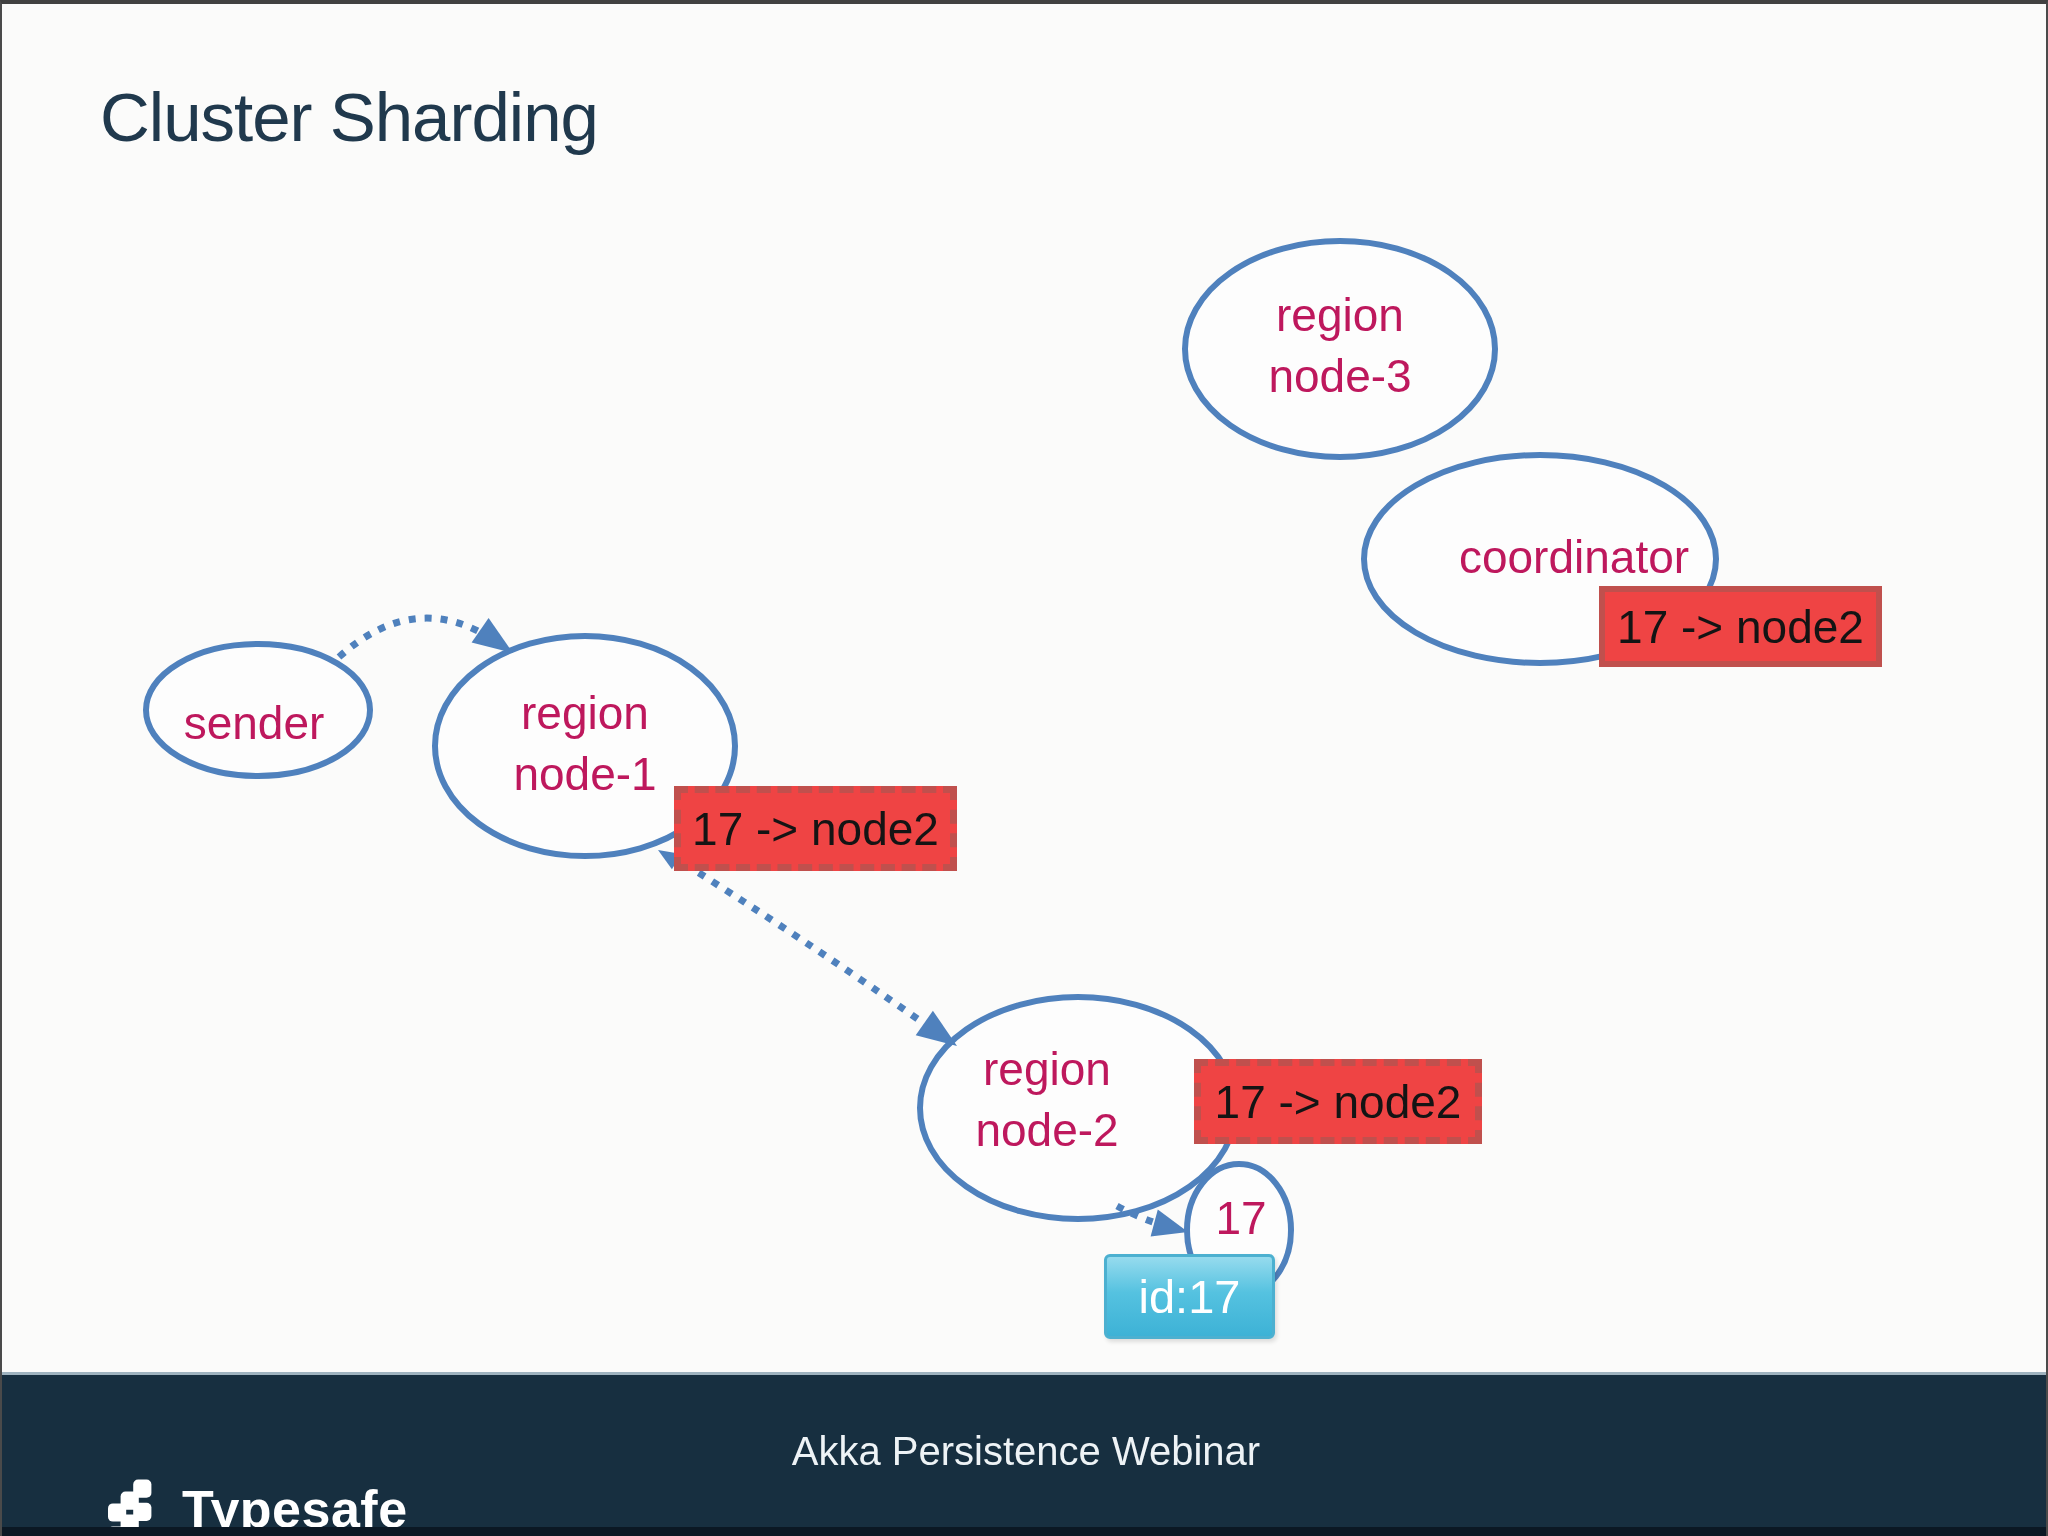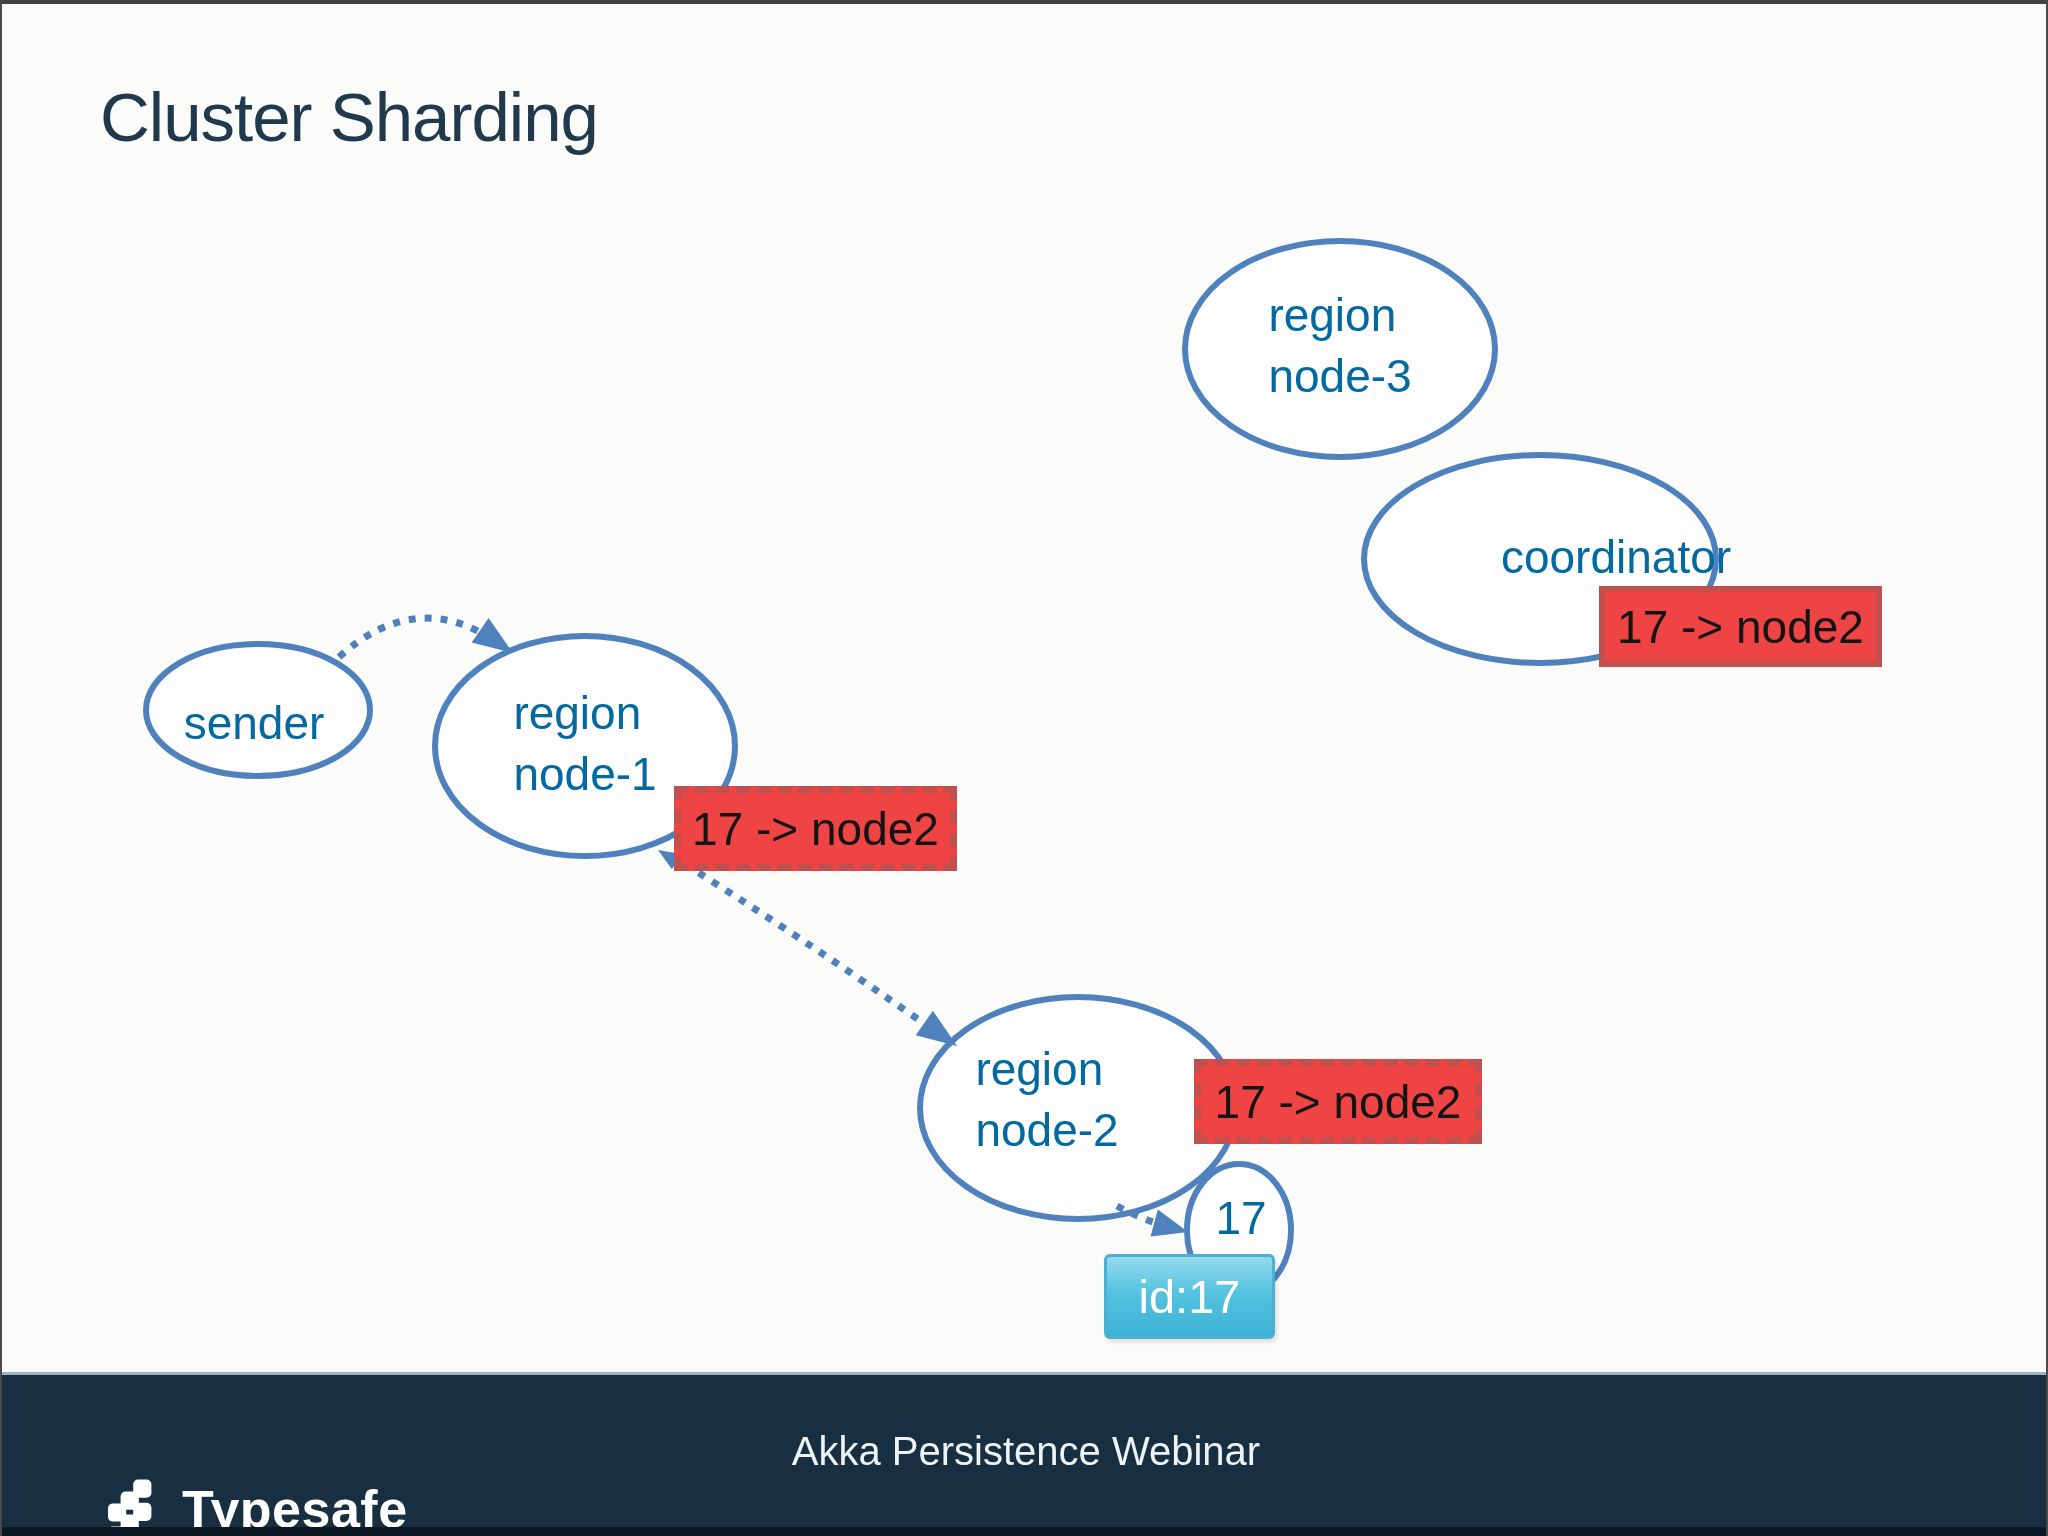--- a/index.html
+++ b/index.html
@@ -31,22 +31,22 @@
     position:absolute;z-index:2;box-sizing:border-box;
     display:flex;align-items:center;justify-content:center;
     font-size:47px;color:#ffffff;
     background:linear-gradient(180deg,#96dbee 0%,#55c2e0 45%,#3db2d6 100%);
     border:3px solid #4cb0d0;border-radius:6px;
     box-shadow:2px 3px 4px rgba(0,0,0,0.12);
   }
   .node-label{
     position:absolute;z-index:3;
     transform:translate(-50%,-50%);
-    font-size:46px;line-height:61px;color:#0369a1;
-    text-align:left;white-space:pre-line;
+    font-size:46px;line-height:61px;color:#be185d;
+    text-align:center;white-space:pre-line;
   }
   .footer{
     position:absolute;left:0;bottom:0;width:2048px;height:164px;
     background:#172f40;z-index:4;
     border-top:3px solid #9fb3bf;box-sizing:border-box;
   }
   .footer .bottom-strip{
     position:absolute;left:0;bottom:0;width:100%;height:9px;
     background:#0b1824;
   }
@@ -90,21 +90,21 @@
     <polygon points="1186,1228 1155.8,1205.5 1148.6,1232.5" fill="#4f81bd"></polygon>
   </svg>
 
   <div class="badge solid" style="left:1597px;top:582px;width:283px;height:81px;">17 -&gt; node2</div>
   <div class="badge dashed" style="left:672px;top:782px;width:283px;height:85px;">17 -&gt; node2</div>
   <div class="badge dashed" style="left:1192px;top:1055px;width:288px;height:85px;">17 -&gt; node2</div>
   <div class="entity-badge" style="left:1102px;top:1250px;width:171px;height:85px;">id:17</div>
 
   <div class="node-label" style="left:1338px;top:342px;">region
 node-3</div>
-  <div class="node-label" style="left:1614px;top:553px;">coordinator</div>
+  <div class="node-label" style="left:1572px;top:553px;">coordinator</div>
   <div class="node-label" style="left:252px;top:704px;margin-top:15px;">sender</div>
   <div class="node-label" style="left:583px;top:740px;">region
 node-1</div>
   <div class="node-label" style="left:1045px;top:1096px;">region
 node-2</div>
   <div class="node-label" style="left:1239px;top:1214px;">17</div>
 
   <div class="footer">
     <div class="footer-caption">Akka Persistence Webinar</div>
     <div class="brand">

